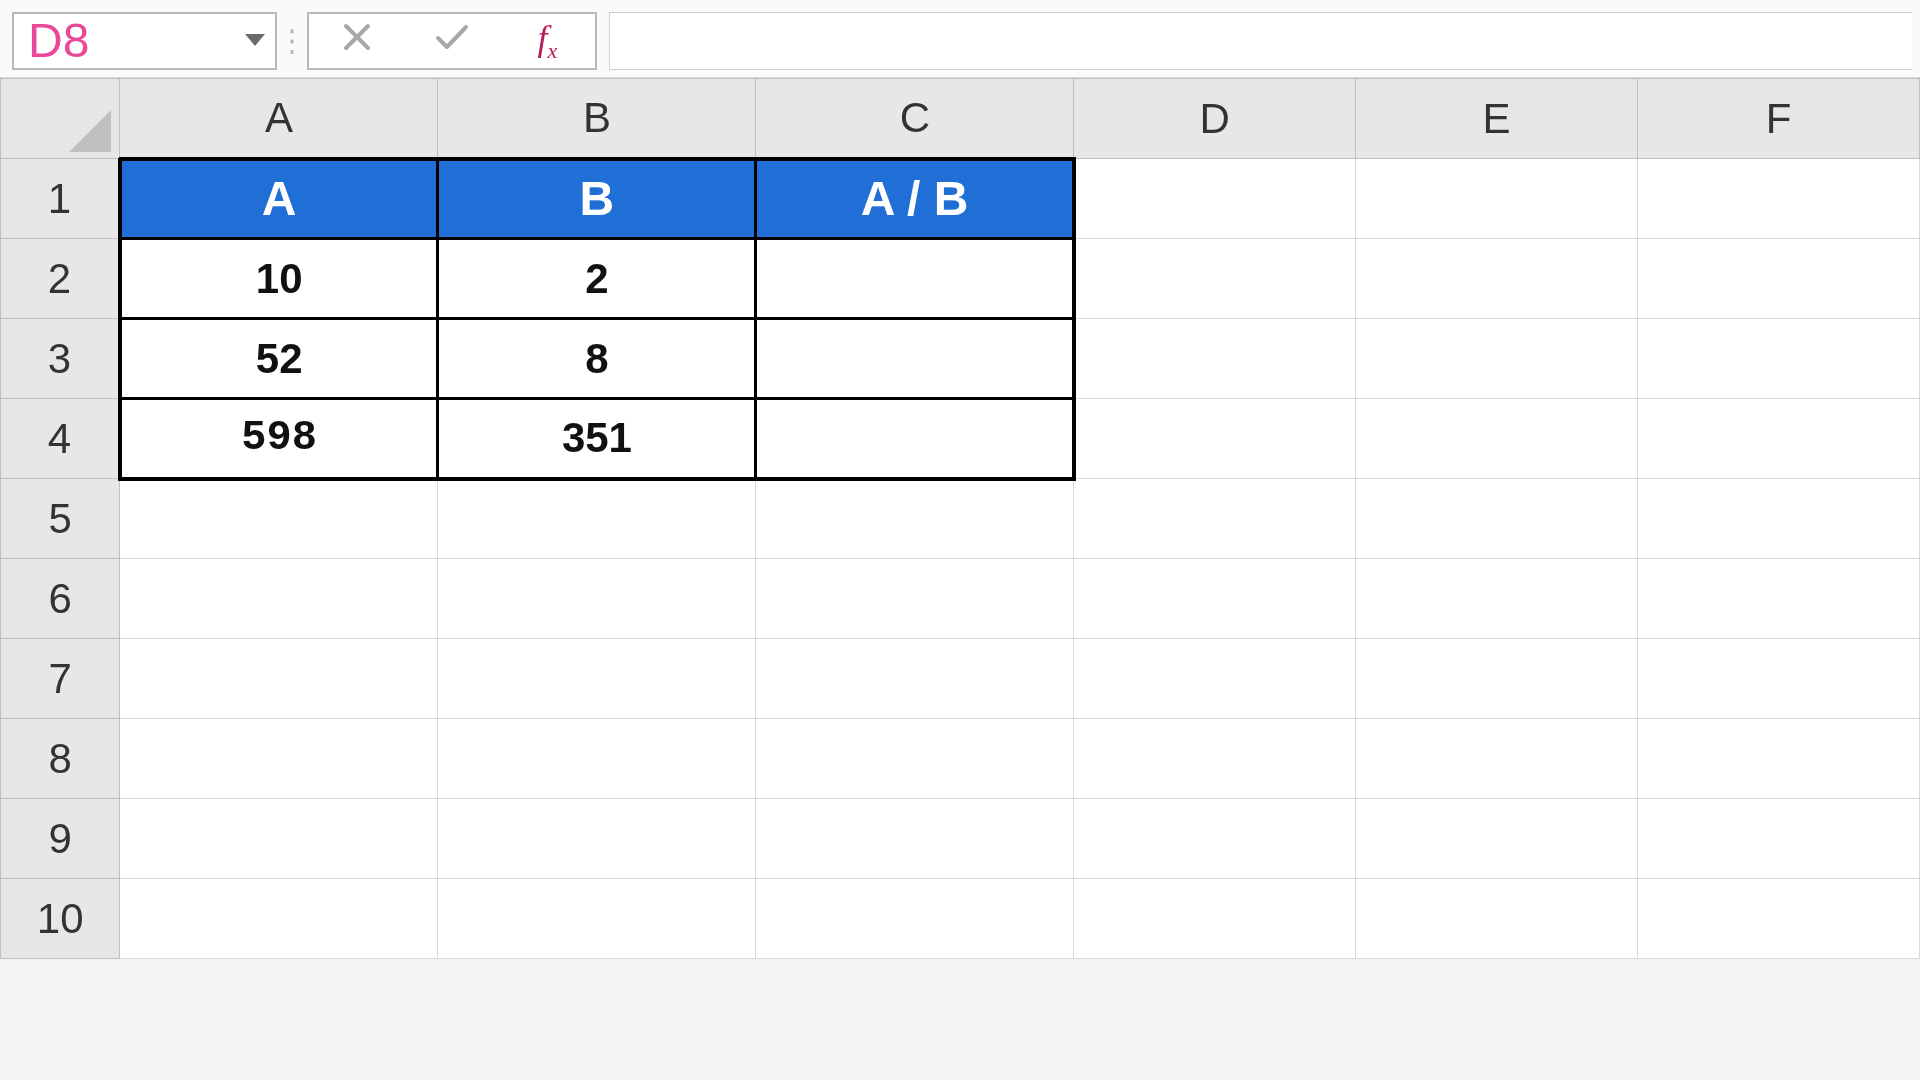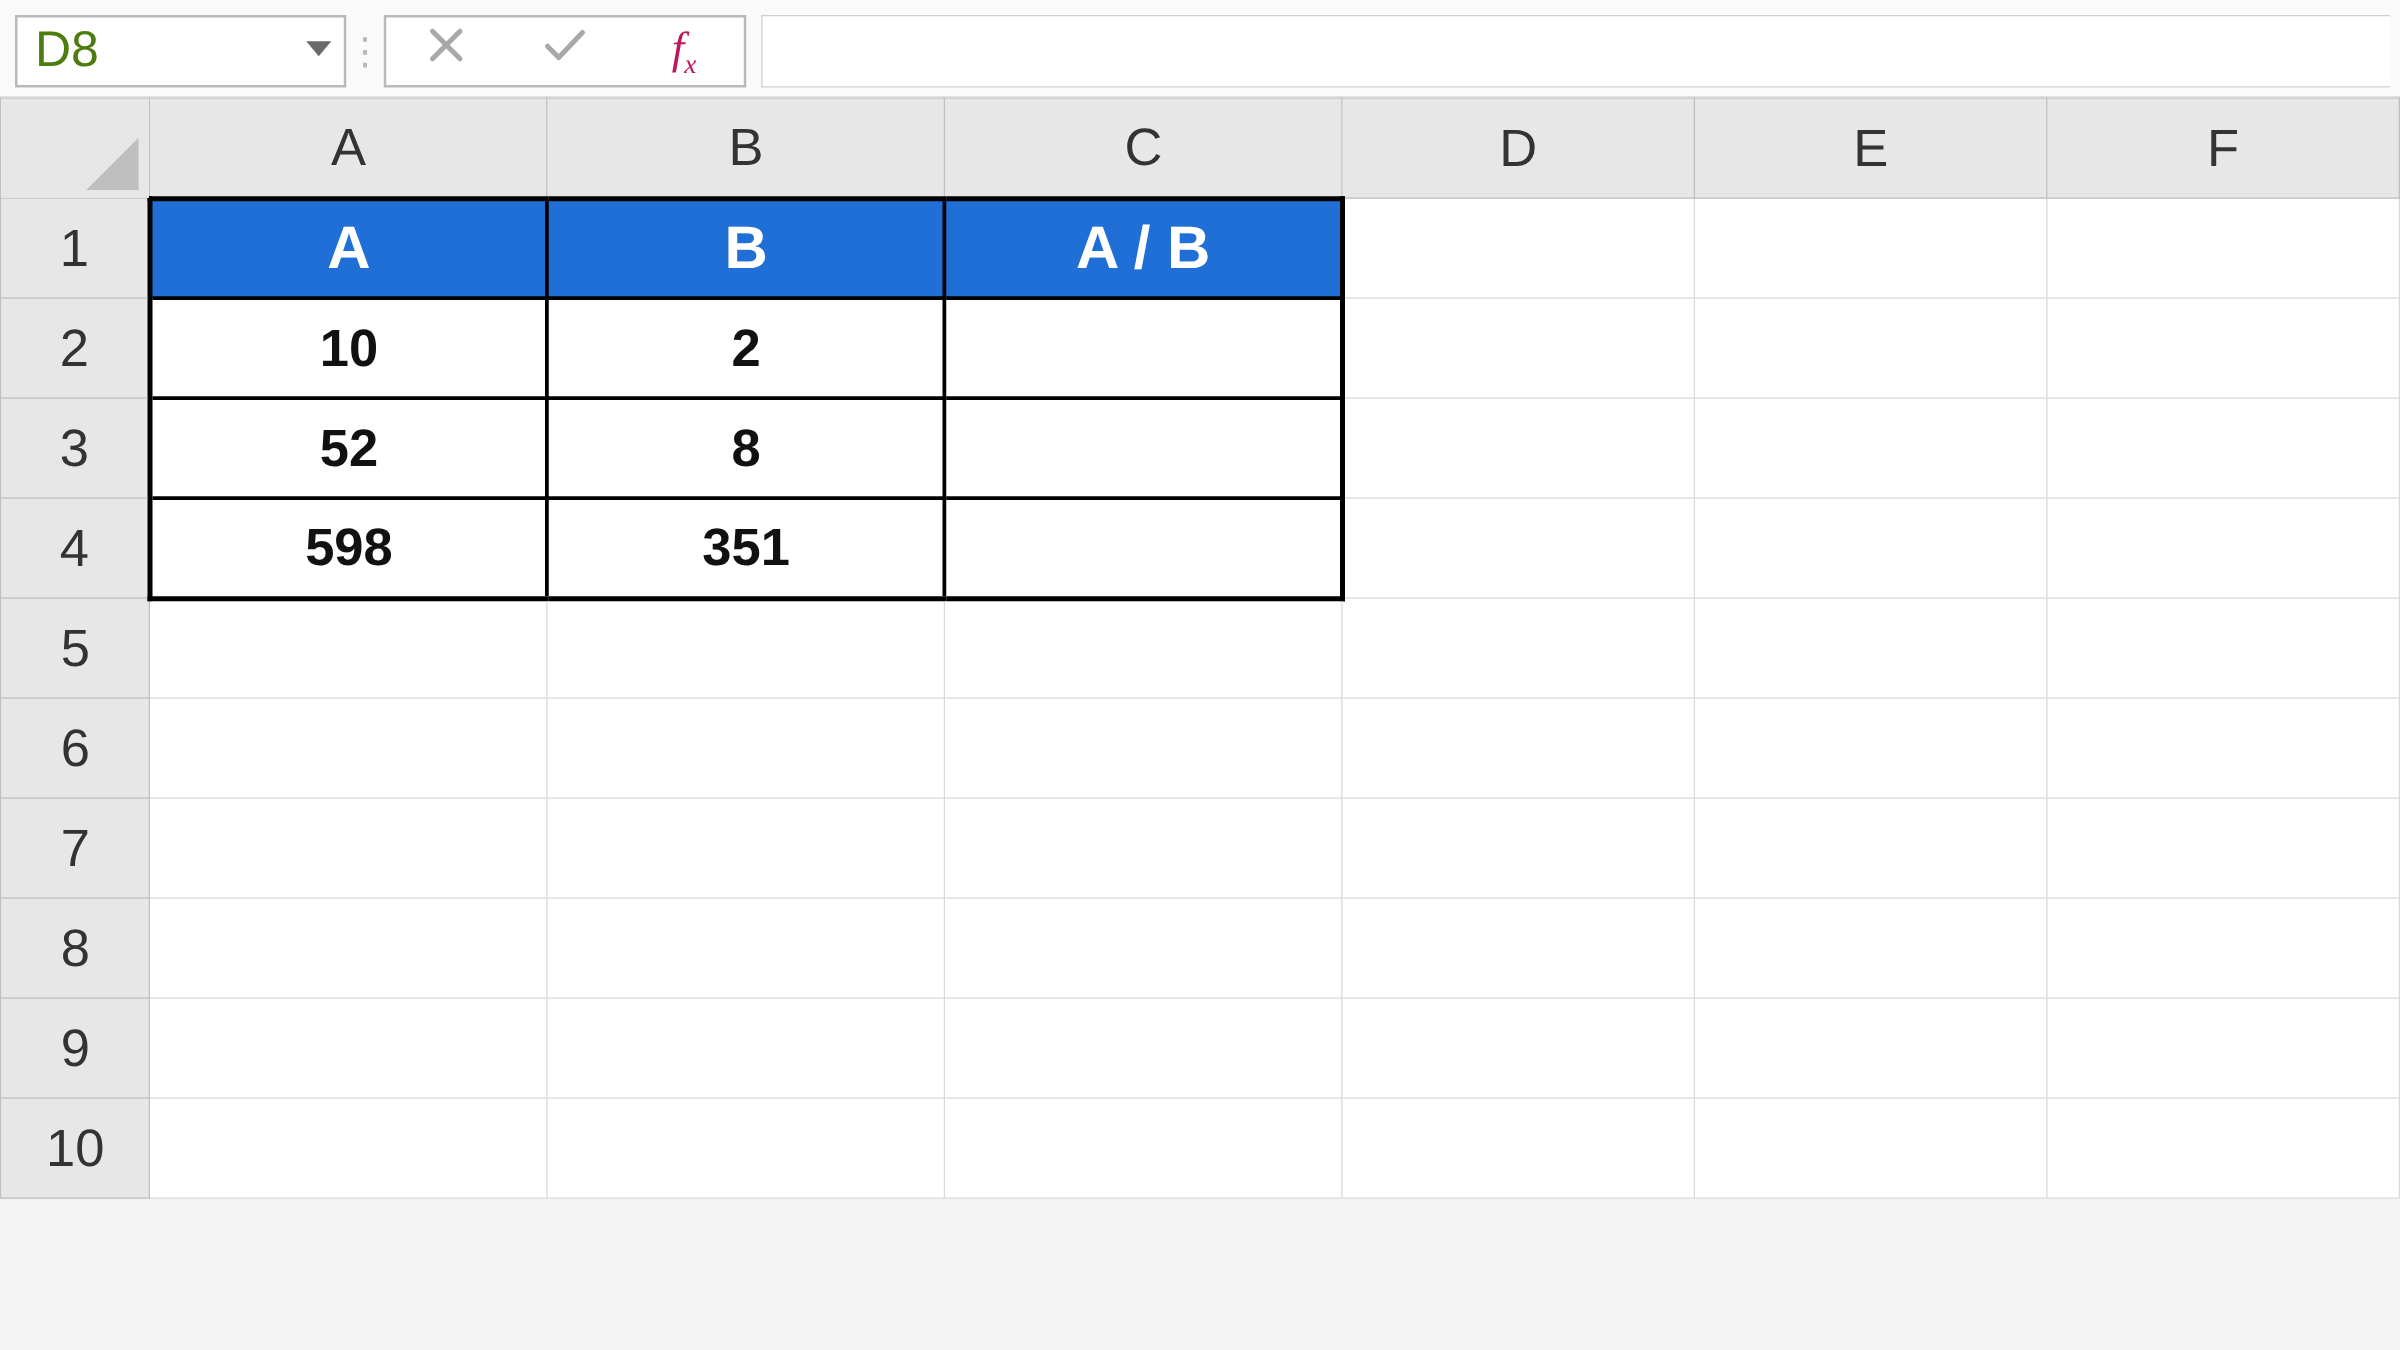--- a/index.html
+++ b/index.html
@@ -16,21 +16,21 @@
     height: 78px; padding: 10px 8px 6px 12px;
     background: #fafafa;
     border-bottom: 1px solid #d8d8d8;
   }
   .name-box {
     width: 265px; height: 58px;
     background: #ffffff;
     border: 2px solid #b9b9b9;
     display: flex; align-items: center;
     padding: 0 4px 0 14px;
-    font-size: 40px; color: #4d7c0f;
+    font-size: 48px; color: #ec4899;
   }
   .name-box .txt { flex: 1; }
   .name-box .chev {
     width: 32px; text-align: center;
     color: #6a6a6a; font-size: 20px;
   }
   .vsep {
     width: 30px; height: 58px;
     display: flex; align-items: center; justify-content: center;
     color: #b8b8b8; font-size: 30px;
@@ -114,21 +114,21 @@
   }
   td.data.blue {
     background: #1f6fd6;
     color: #ffffff;
     font-size: 48px;
     font-weight: 700;
   }
   
   td.data.tl { border-top-width: 4px; border-left-width: 4px; }
   td.data.tr { border-top-width: 4px; border-right-width: 4px; }
-  td.data.bl { border-bottom-width: 4px; border-left-width: 4px; }
+  td.data.bl { border-bottom-width: 4px; border-left-width: 4px; font-family: Liberation Mono, monospace; }
   td.data.br { border-bottom-width: 4px; border-right-width: 4px; }
   td.data.l  { border-left-width: 4px; }
   td.data.r  { border-right-width: 4px; }
   td.data.t  { border-top-width: 4px; }
   td.data.b  { border-bottom-width: 4px; }
 </style>
 </head>
 <body>
 
 <div class="fbar">

